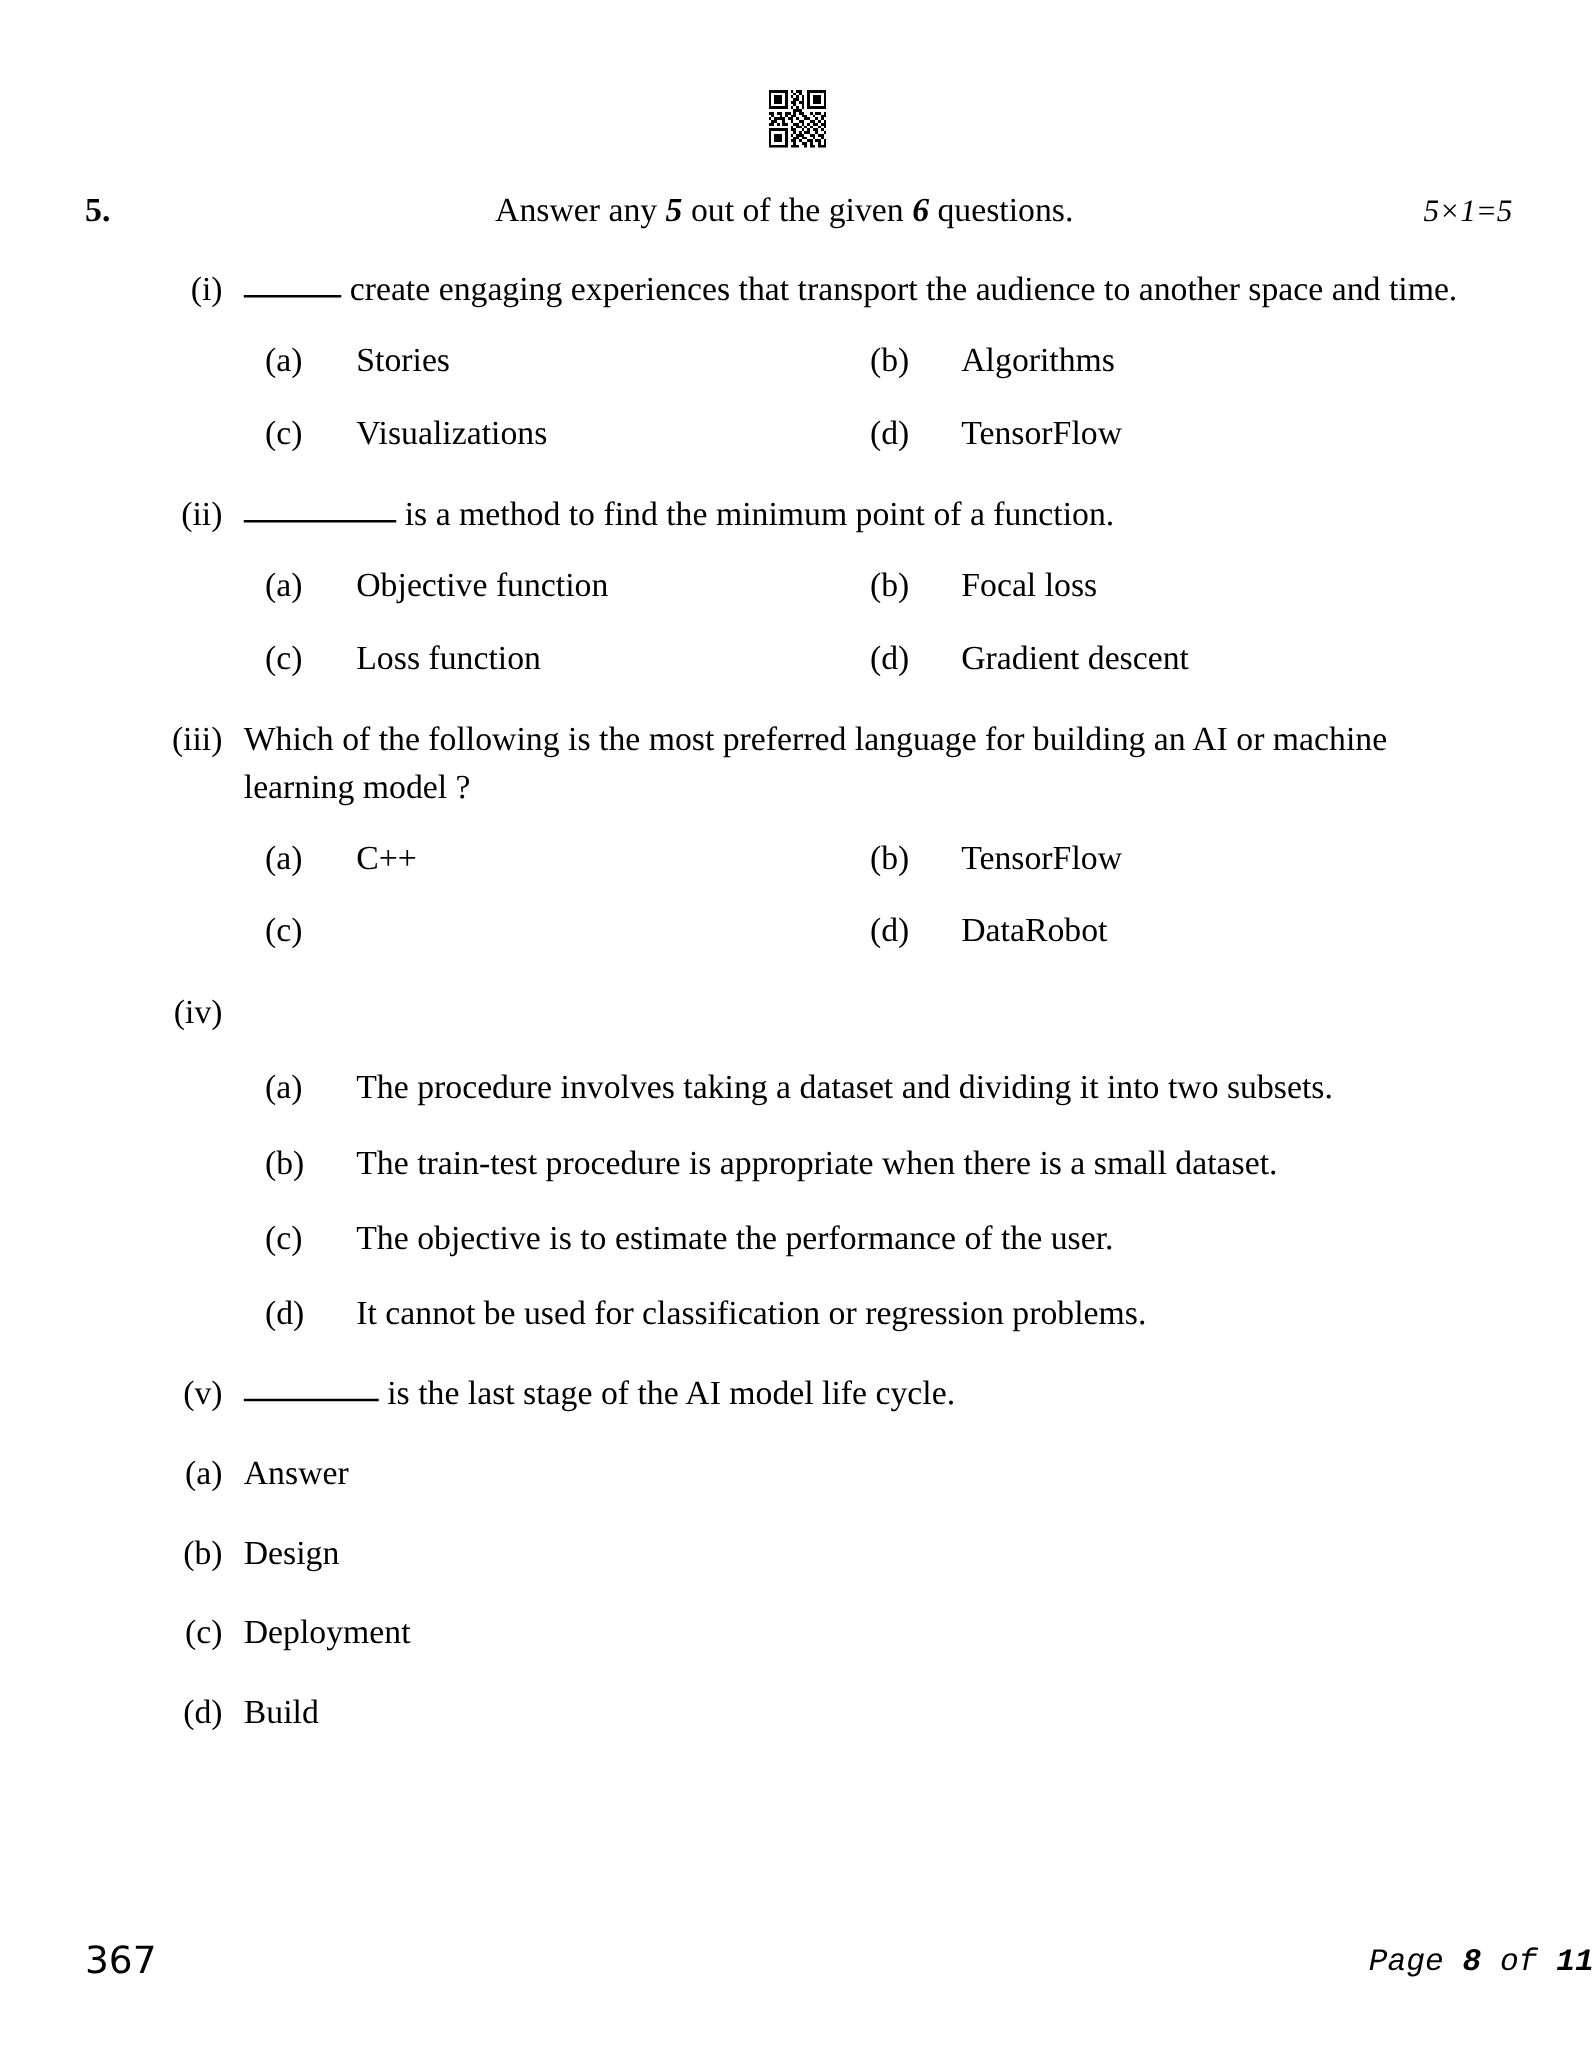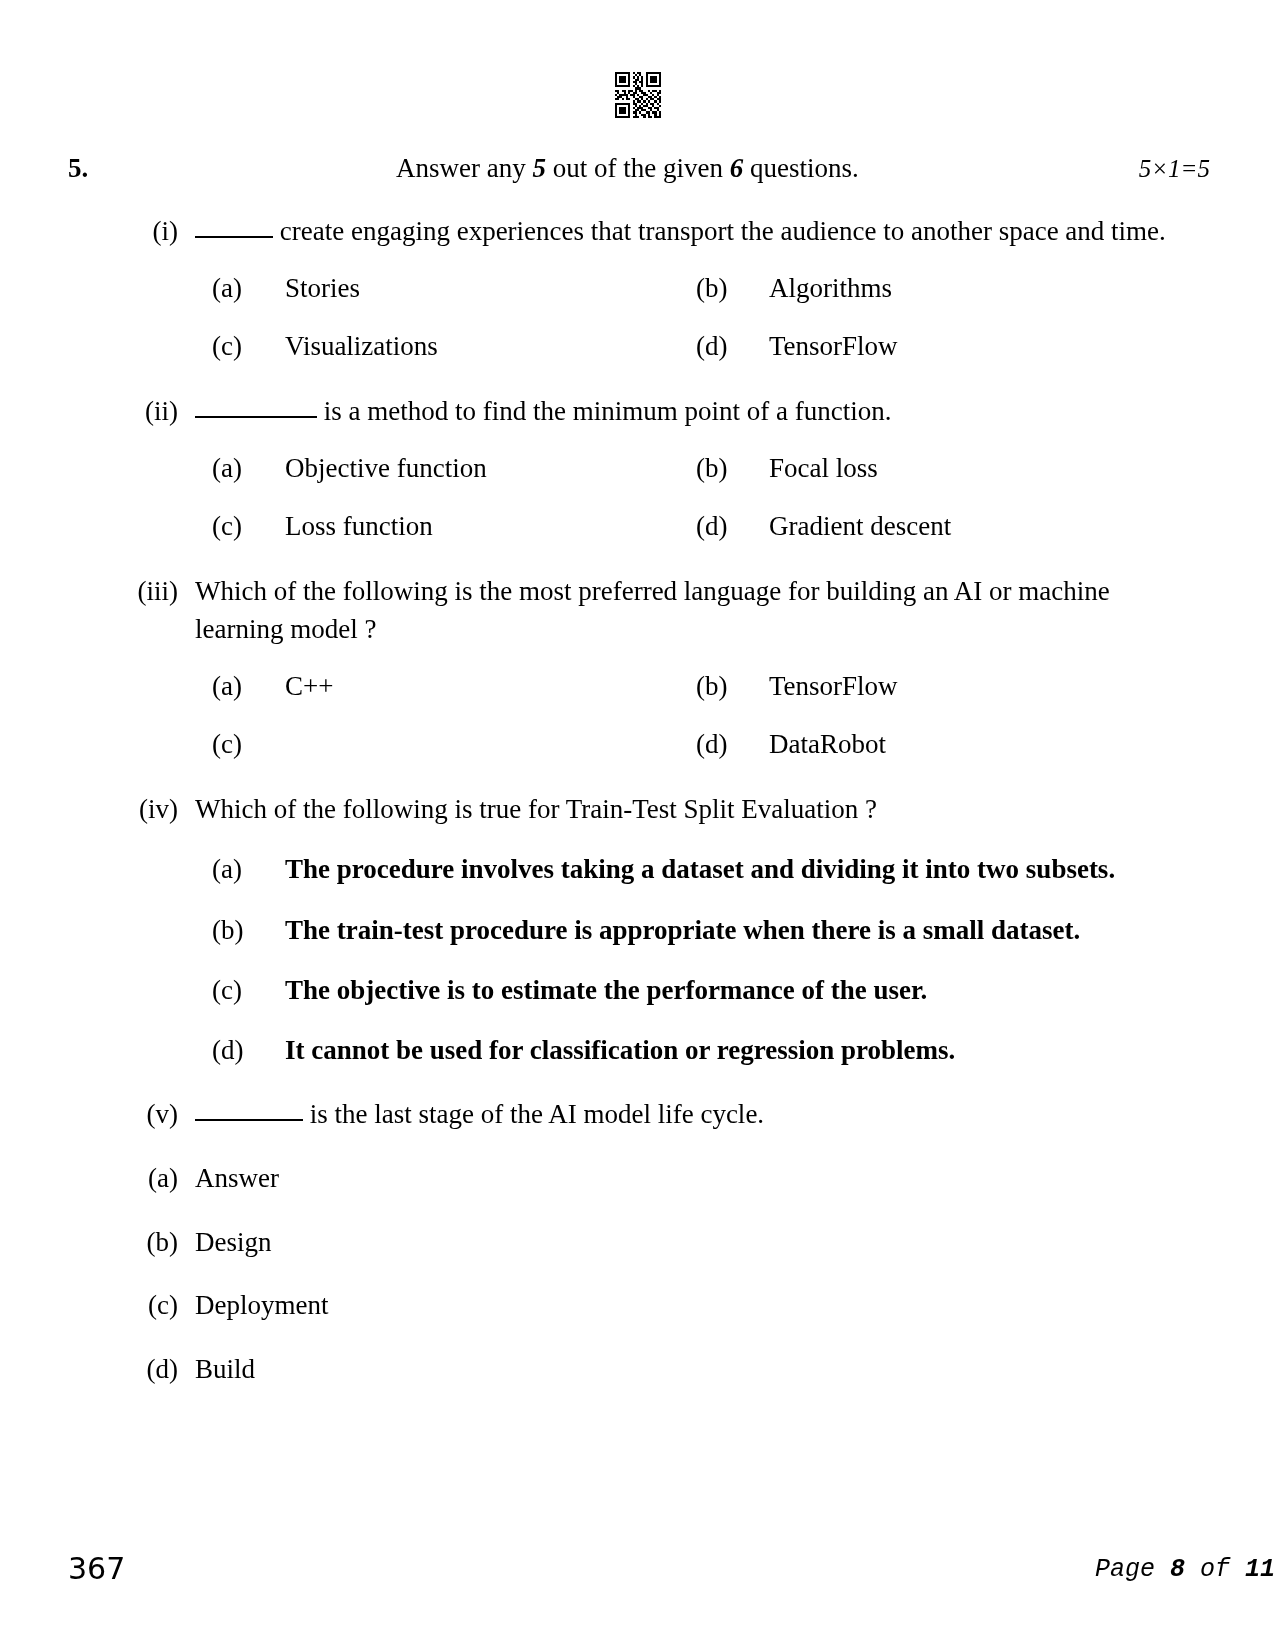--- a/index.html
+++ b/index.html
@@ -151,21 +151,20 @@
   }
   .opt-line:first-child { margin-top: 0; }
   .opt-line .opt-tag {
     flex: 0 0 auto;
     width: 73px;
   }
   .opt-line .opt-text {
     flex: 1 1 auto;
     text-align: justify;
     text-align-last: left;
-    font-weight: bold;
   }
 
   
   .opts-narrow {
     padding-left: 68px;
     margin-top: 26px;
   }
   .opt-narrow-line {
     display: flex;
     align-items: baseline;
@@ -444,21 +443,20 @@
         </div>
         <div class="opt-cell">
           <span class="opt-tag">(d)</span>
           <span class="opt-text">DataRobot</span>
         </div>
       </div>
     </div>
 
     <div class="subq">
       <div class="subq-label">(iv)</div>
-      <div class="subq-body">Which of the following is true for Train-Test Split Evaluation ?</div>
     </div>
     <div class="opts1">
       <div class="opt-line">
         <span class="opt-tag">(a)</span>
         <span class="opt-text">The procedure involves taking a dataset and dividing it into two subsets.</span>
       </div>
       <div class="opt-line">
         <span class="opt-tag">(b)</span>
         <span class="opt-text">The train-test procedure is appropriate when there is a small dataset.</span>
       </div>

